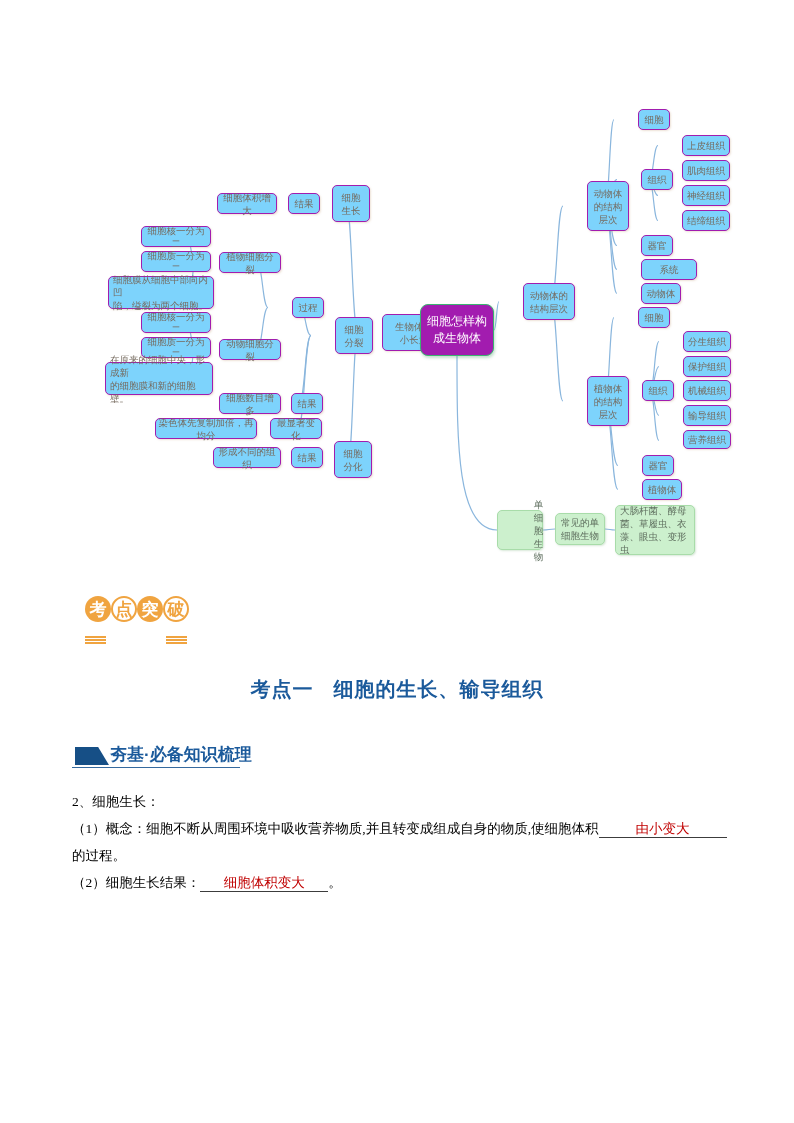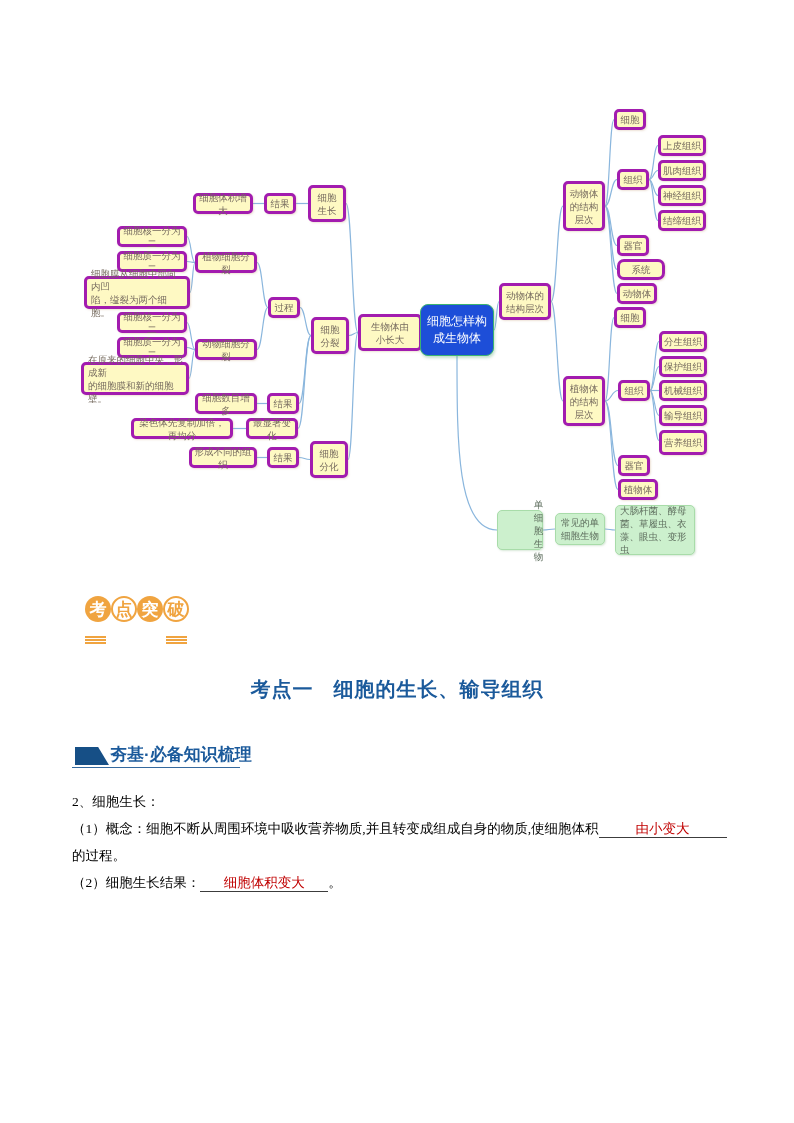--- a/index.html
+++ b/index.html
@@ -6,25 +6,25 @@
   .page{position:relative;width:794px;height:1123px;background:#ffffff;overflow:hidden;
         font-family:"Liberation Sans","DejaVu Sans",sans-serif;}
 
   
   .mindmap{position:absolute;left:0;top:0;width:794px;height:580px;}
   .mindmap svg{position:absolute;left:0;top:0;}
   .mindmap svg path{fill:none;stroke:#8ab6dd;stroke-width:1.2px;}
   .mm-node{position:absolute;display:flex;align-items:center;justify-content:center;
            text-align:center;white-space:pre-line;border-radius:5px;
            font-size:9.5px;line-height:13px;box-sizing:border-box;padding:1px 2px;}
-  .mm-node.peach{background:#fef9c3;border:3px solid #a21caf;color:#756a5e;
-                 box-shadow:1px 1px 2px rgba(190,150,110,.28);}
+  .mm-node.peach{background:#7dd3fc;border:1px solid #a21caf;color:#756a5e;
+                 box-shadow:1px 1px 2px rgba(190,150,110,.28);margin-left:24px;}
   .mm-node.green{background:#ccf0cd;border:1px solid #a8dca9;color:#5e6e5e;
                  box-shadow:1px 1px 2px rgba(130,180,130,.3);}
-  .mm-node.green-dark{background:#1d4ed8;border:1px solid #3cb371;color:#ffffff;
+  .mm-node.green-dark{background:#a21caf;border:1px solid #3cb371;color:#ffffff;
                  font-size:12px;line-height:17px;border-radius:8px;
                  box-shadow:1px 2px 3px rgba(80,160,110,.35);}
   .mm-node.mm-left{justify-content:flex-start;text-align:left;padding-left:4px;}
 
   
   .logo{position:absolute;left:85px;top:596px;display:flex;}
   .logo .c{width:26px;height:26px;border-radius:50%;display:flex;align-items:center;
            justify-content:center;font-size:17px;font-weight:bold;box-sizing:border-box;}
   .logo .solid{background:#f0a440;color:#ffffff;}
   .logo .ring{background:#ffffff;color:#f0a440;border:2px solid #f0a440;}
@@ -140,32 +140,32 @@
       <div class="mm-node peach" style="left: 563px; top: 181px; width: 42px; height: 50px;">动物体
 的结构
 层次</div>
       <div class="mm-node peach" style="left: 614px; top: 109px; width: 32px; height: 21px;">细胞</div>
       <div class="mm-node peach" style="left: 617px; top: 169px; width: 32px; height: 21px;">组织</div>
       <div class="mm-node peach" style="left: 658px; top: 135px; width: 48px; height: 21px;">上皮组织</div>
       <div class="mm-node peach" style="left: 658px; top: 160px; width: 48px; height: 21px;">肌肉组织</div>
       <div class="mm-node peach" style="left: 658px; top: 185px; width: 48px; height: 21px;">神经组织</div>
       <div class="mm-node peach" style="left: 658px; top: 210px; width: 48px; height: 21px;">结缔组织</div>
       <div class="mm-node peach" style="left: 617px; top: 235px; width: 32px; height: 21px;">器官</div>
-      <div class="mm-node peach" style="left: 617px; top: 259px; width: 48px; height: 21px; border-radius: 7px;">系统</div>
+      <div class="mm-node peach" style="left: 617px; top: 259px; width: 56px; height: 21px;">系统</div>
       <div class="mm-node peach" style="left: 617px; top: 283px; width: 40px; height: 21px;">动物体</div>
       <div class="mm-node peach" style="left: 614px; top: 307px; width: 32px; height: 21px;">细胞</div>
       <div class="mm-node peach" style="left: 563px; top: 376px; width: 42px; height: 50px;">植物体
 的结构
 层次</div>
       <div class="mm-node peach" style="left: 618px; top: 380px; width: 32px; height: 21px;">组织</div>
       <div class="mm-node peach" style="left: 659px; top: 331px; width: 48px; height: 21px;">分生组织</div>
       <div class="mm-node peach" style="left: 659px; top: 356px; width: 48px; height: 21px;">保护组织</div>
       <div class="mm-node peach" style="left: 659px; top: 380px; width: 48px; height: 21px;">机械组织</div>
       <div class="mm-node peach" style="left: 659px; top: 405px; width: 48px; height: 21px;">输导组织</div>
-      <div class="mm-node peach" style="left: 659px; top: 430px; width: 48px; height: 25px;">营养组织</div>
+      <div class="mm-node peach" style="left: 659px; top: 430px; width: 48px; height: 19px;">营养组织</div>
       <div class="mm-node peach" style="left: 618px; top: 455px; width: 32px; height: 21px;">器官</div>
       <div class="mm-node peach" style="left: 618px; top: 479px; width: 40px; height: 21px;">植物体</div>
       <div class="mm-node green" style="left: 497px; top: 510px; width: 46px; height: 40px; padding-left: 39px;">单细胞
 生物</div>
       <div class="mm-node green" style="left: 555px; top: 513px; width: 50px; height: 32px;">常见的单
 细胞生物</div>
       <div class="mm-node green mm-left" style="left: 615px; top: 505px; width: 80px; height: 50px;">大肠杆菌、酵母
 菌、草履虫、衣
 藻、眼虫、变形虫</div>
     </div>

